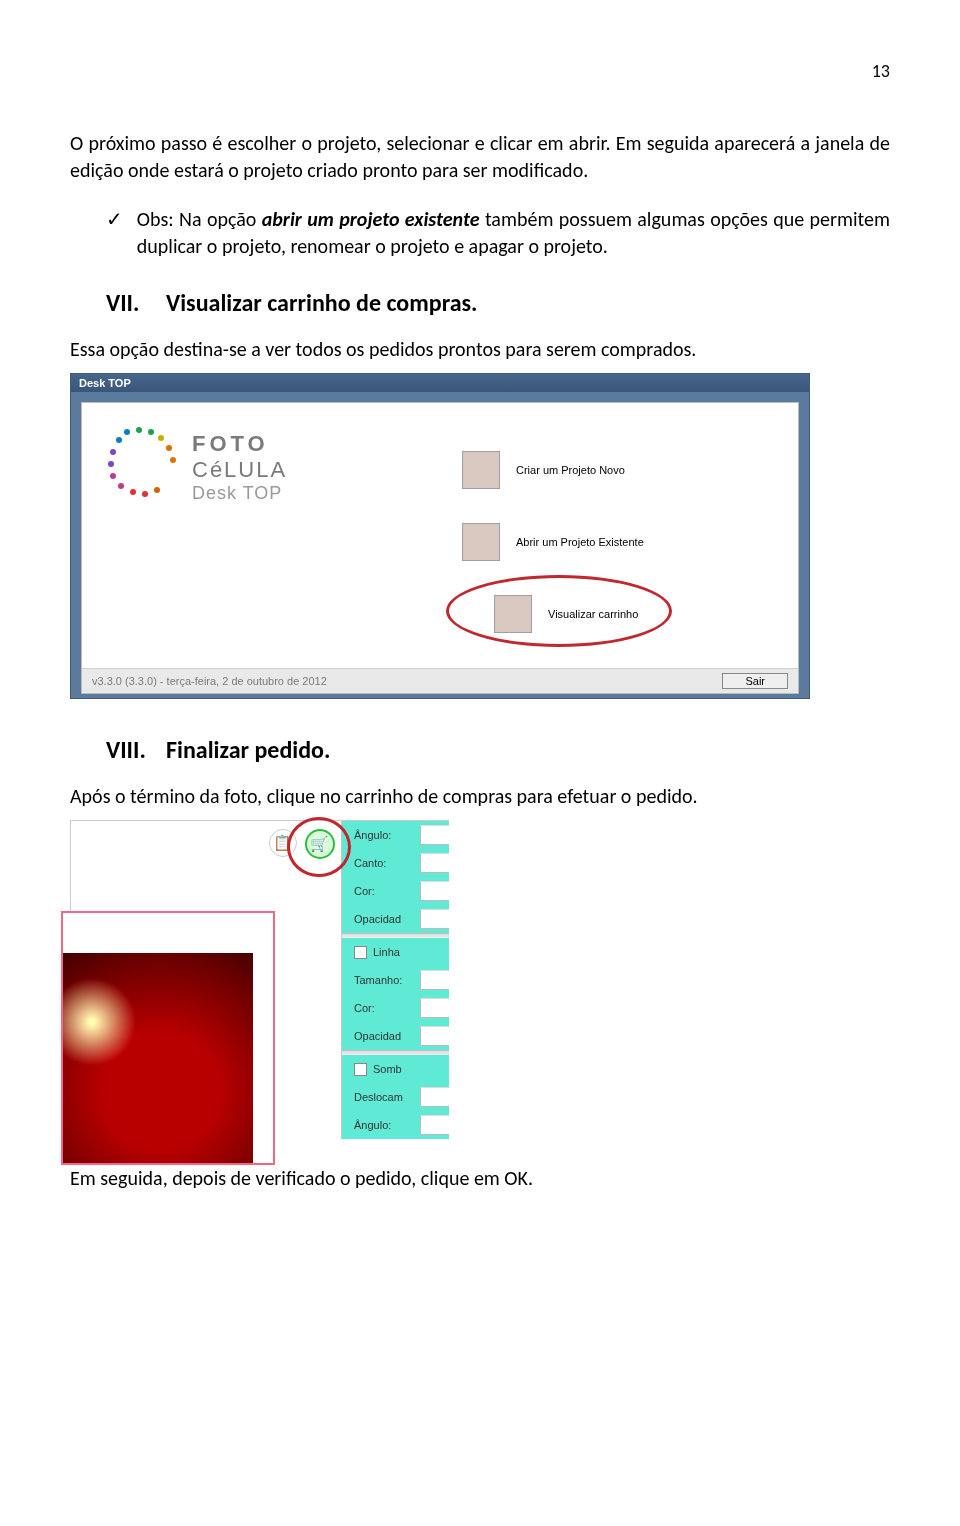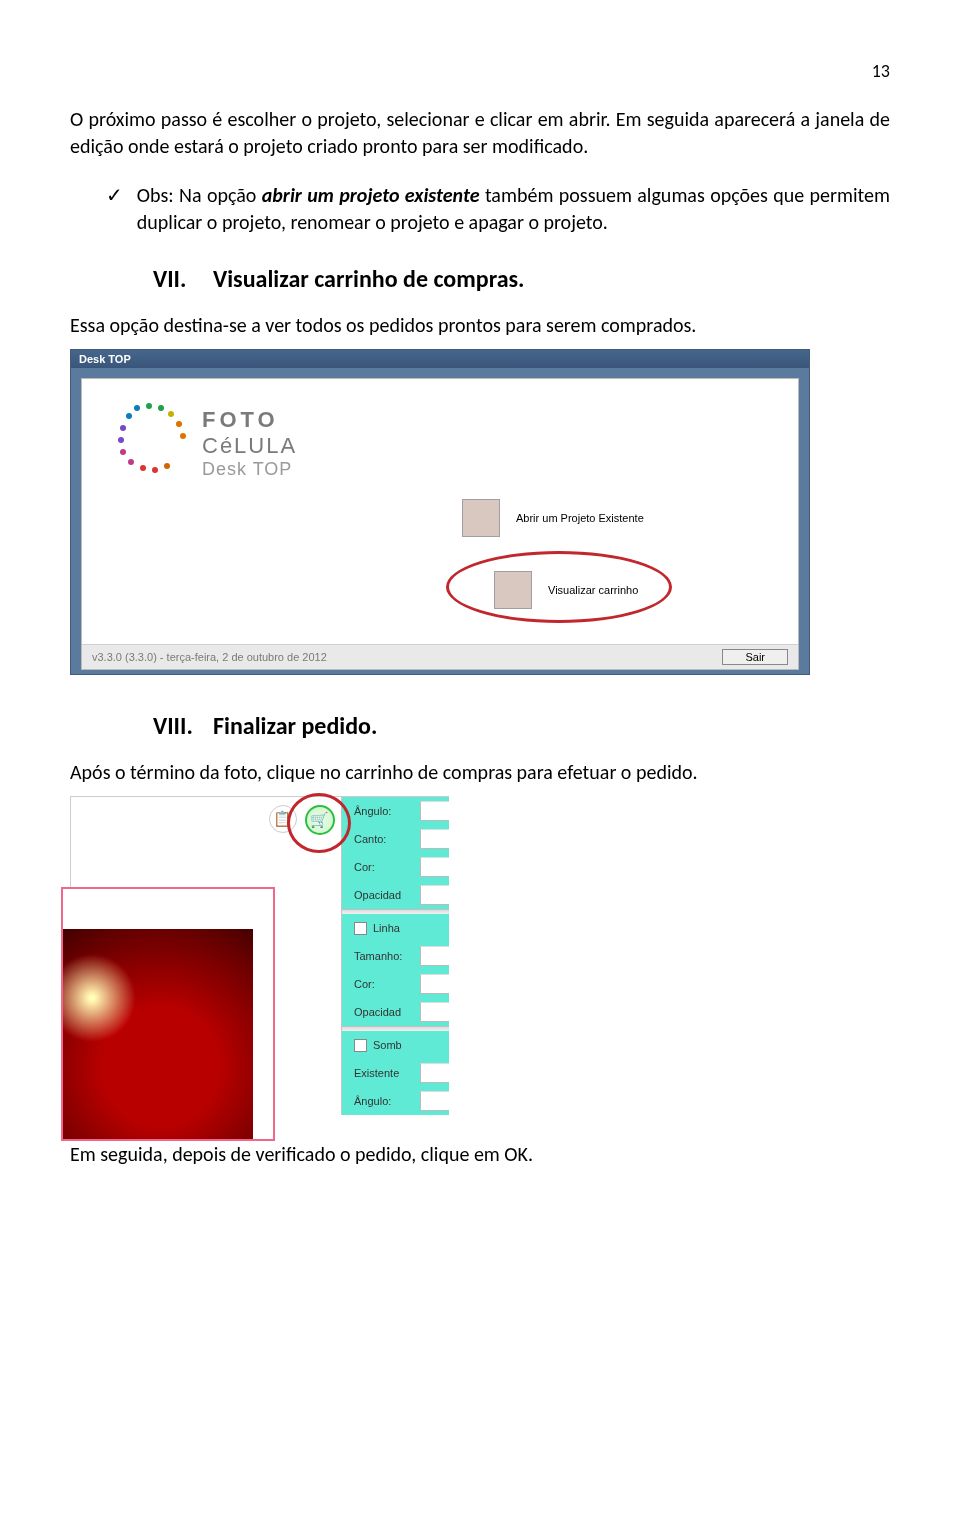--- a/index.html
+++ b/index.html
@@ -7,21 +7,21 @@
     background: #fff;
     margin: 0;
     padding: 60px 70px 40px 70px;
     width: 960px;
     box-sizing: border-box;
     color: #000;
   }
   .page-number {
     text-align: right;
     font-size: 18px;
-    margin-bottom: 24px;
+    margin-bottom: 48px;
   }
   .para {
     font-size: 20px;
     line-height: 1.35;
     margin-bottom: 22px;
     text-align: justify;
   }
   .obs-block {
     display: flex;
     margin: 6px 0 28px 36px;
@@ -33,21 +33,21 @@
     font-size: 20px;
     margin-right: 14px;
     flex-shrink: 0;
   }
   .obs-text { text-align: justify; }
   .heading {
     font-size: 24px;
     font-weight: bold;
     margin: 18px 0 18px 36px;
   }
-  .heading .hnum { display: inline-block; width: 60px; margin-left: 47px; }
+  .heading .hnum { display: inline-block; width: 60px; }
   .below-heading {
     font-size: 20px;
     margin-bottom: 12px;
   }
 
   
   .shot1 {
     background: #fdba74;
     width: 738px;
     border: 1px solid #3f5c7a;
@@ -68,21 +68,21 @@
   .panel {
     background: #fff;
     border: 1px solid #bbb;
     height: 290px;
     position: relative;
     font-family: Tahoma, Arial, sans-serif;
   }
   
   .logo {
     position: absolute;
-    left: 36px;
+    left: 26px;
     top: 22px;
     display: flex;
     align-items: flex-start;
   }
   .logo-c {
     width: 70px; height: 70px;
     position: relative;
     margin-right: 14px;
   }
   .logo-c span {
@@ -305,20 +305,24 @@
           <span style="left:46px;top:62px;background:#d36500"></span>
         </div>
         <div class="logo-text">
           <div class="l1">FOTO</div>
           <div class="l2">CéLULA</div>
           <div class="l3">Desk TOP</div>
         </div>
       </div>
 
 
+      <div class="main-btn mb1">
+        <div class="btn-sq"></div>
+          <span>Criar um Projeto Novo</span>
+      </div>
       <div class="main-btn mb2">
         <div class="btn-sq"></div>
           <span>Abrir um Projeto Existente</span>
       </div>
       <div class="main-btn mb3">
         <div class="btn-sq"></div>
           <span>Visualizar carrinho</span>
       </div>
 
       <div class="red-circle"></div>
@@ -382,21 +386,21 @@
     <div class="prop-row">
         <span>Opacidad</span>
         <span class="inp"></span>
       </div>
     <div class="prop-sep"></div>
     <div class="prop-row">
         <span class="cb"></span>
         <span>Somb</span>
       </div>
     <div class="prop-row">
-        <span>Existente</span>
+        <span>Deslocam</span>
         <span class="inp"></span>
       </div>
     <div class="prop-row">
         <span>Ângulo:</span>
         <span class="inp"></span>
       </div>
   </div>
 </div>
 
 <p class="para" style="margin-top:4px">Em seguida, depois de verificado o pedido, clique em OK.</p>

